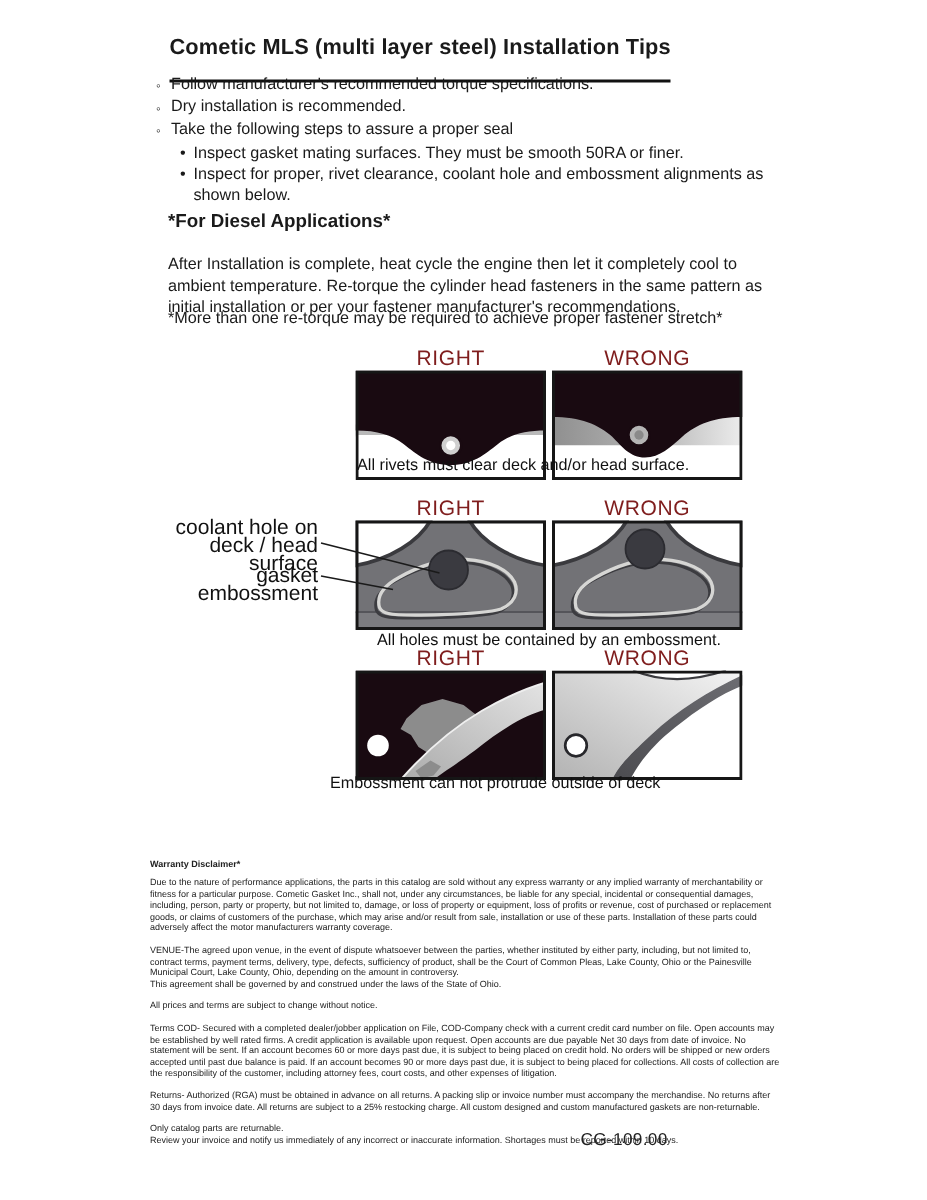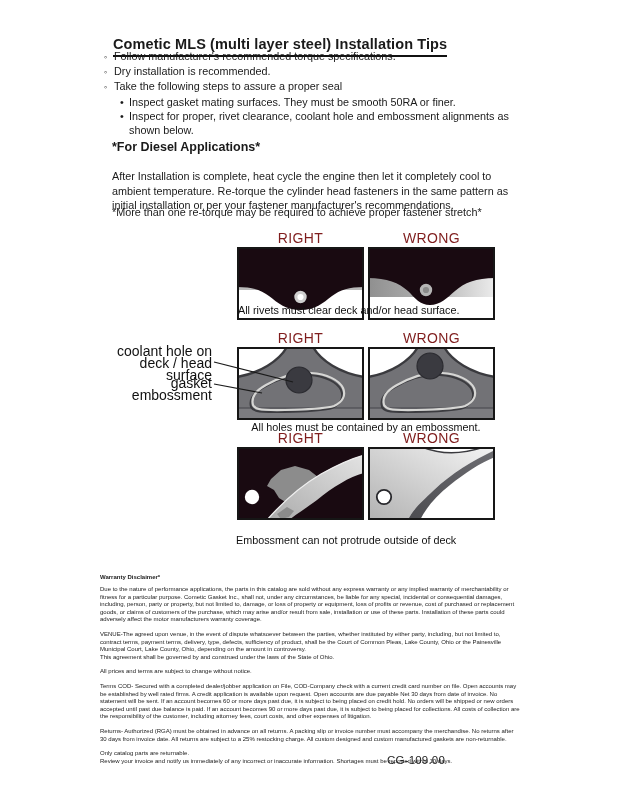--- a/index.html
+++ b/index.html
@@ -2,21 +2,21 @@
 <html><head>
 <meta charset="utf-8">
 <style>
   html,body { margin:0; padding:0; background:#fff; }
   .page {
     position:relative; width:618px; height:800px; background:#ffffff;
     font-family:"Liberation Sans", sans-serif; color:#1a1a1a; overflow:hidden;
   }
   .title {
     position:absolute; left:113px; top:24px; font-size:14.5px; font-weight:bold;
-    border-bottom:2px solid #111; padding-bottom:3px; letter-spacing:0.1px;margin-top:12px;
+    border-bottom:2px solid #111; padding-bottom:13px; letter-spacing:0.1px;
   }
   .bullets { position:absolute; left:104px; top:49px; width:412px; font-size:10.8px; line-height:14.2px; }
   .b-row { display:flex; }
   .b-marker { width:10px; flex:0 0 10px; text-align:left; }
   .b-marker.o { font-size:9px; padding-top:1px; }
   .b-row.sub { margin-left:16px; }
   .b-row.sub .b-marker { width:9px; flex:0 0 9px; }
 
   .diesel-h { position:absolute; left:112px; top:116px; font-size:12.5px; font-weight:bold;margin-top:24px; }
   .dpara { position:absolute; left:112px; width:402px; font-size:10.8px; line-height:14.6px; }
@@ -191,21 +191,21 @@
       </defs>
       <rect x="0" y="0" width="127" height="73" fill="#ffffff"></rect>
       <path d="M0,0 H54 C76,9 98,6 116,0 H127 V3 C104,14 84,26 66,43 C52,56 44,64 40,73 H0 Z" fill="url(#g-r3w)"></path>
       <path d="M127,3 C104,14 84,26 66,43 C52,56 44,64 40,73 H52 C58,61 68,49 82,38 C97,26 112,16 127,10 Z" fill="url(#g-r3w2)"></path>
       <path d="M54,0 C76,9 98,6 116,0" fill="none" stroke="#3a3a3e" stroke-width="1.5"></path>
       <circle cx="16" cy="50" r="7.2" fill="#ffffff" stroke="#27272b" stroke-width="1.8"></circle>
       <rect x="1" y="1" width="125" height="71" fill="none" stroke="#161616" stroke-width="2"></rect>
     </svg>
   </div>
 
-  <div class="cap" style="left:236px; top:516px;margin-top:18px;">
+  <div class="cap" style="left:220px; top:516px;">
     <div>Embossment can not protrude outside of deck</div>
   </div>
 
   <div class="disc">
     <div class="h">Warranty Disclaimer*</div>
     <p>Due to the nature of performance applications, the parts in this catalog are sold without any express warranty or any implied warranty of merchantability or fitness for a particular purpose.  Cometic Gasket Inc., shall not, under any circumstances, be liable for any special, incidental or consequential damages, including, person, party or property, but not limited to, damage, or loss of property or equipment, loss of profits or revenue, cost of purchased or replacement goods, or claims of customers of the purchase, which may arise and/or result from sale, installation or use of these parts.  Installation of these parts could adversely affect the motor manufacturers warranty coverage.</p>
     <p class="tight">VENUE-The agreed upon venue, in the event of dispute whatsoever between the parties, whether instituted by either party, including, but not limited to, contract terms, payment terms, delivery, type, defects, sufficiency of product, shall be the Court of Common Pleas, Lake County, Ohio or the Painesville Municipal Court, Lake County, Ohio, depending on the amount in controversy.</p>
     <p>This agreement shall be governed by and construed under the laws of the State of Ohio.</p>
     <p>All prices and terms are subject to change without notice.</p>
     <p>Terms COD- Secured with a completed dealer/jobber application on File, COD-Company check with a current credit card number on file.  Open accounts may be established by well rated firms.  A credit application is available upon request.  Open accounts are due payable Net 30 days from date of invoice.  No statement will be sent.  If an account becomes 60 or more days past due, it is subject to being placed on credit hold.  No orders will be shipped or new orders accepted until past due balance is paid.  If an account becomes 90 or more days past due, it is subject to being placed for collections.  All costs of collection are the responsibility of the customer, including attorney fees, court costs, and other expenses of litigation.</p>

